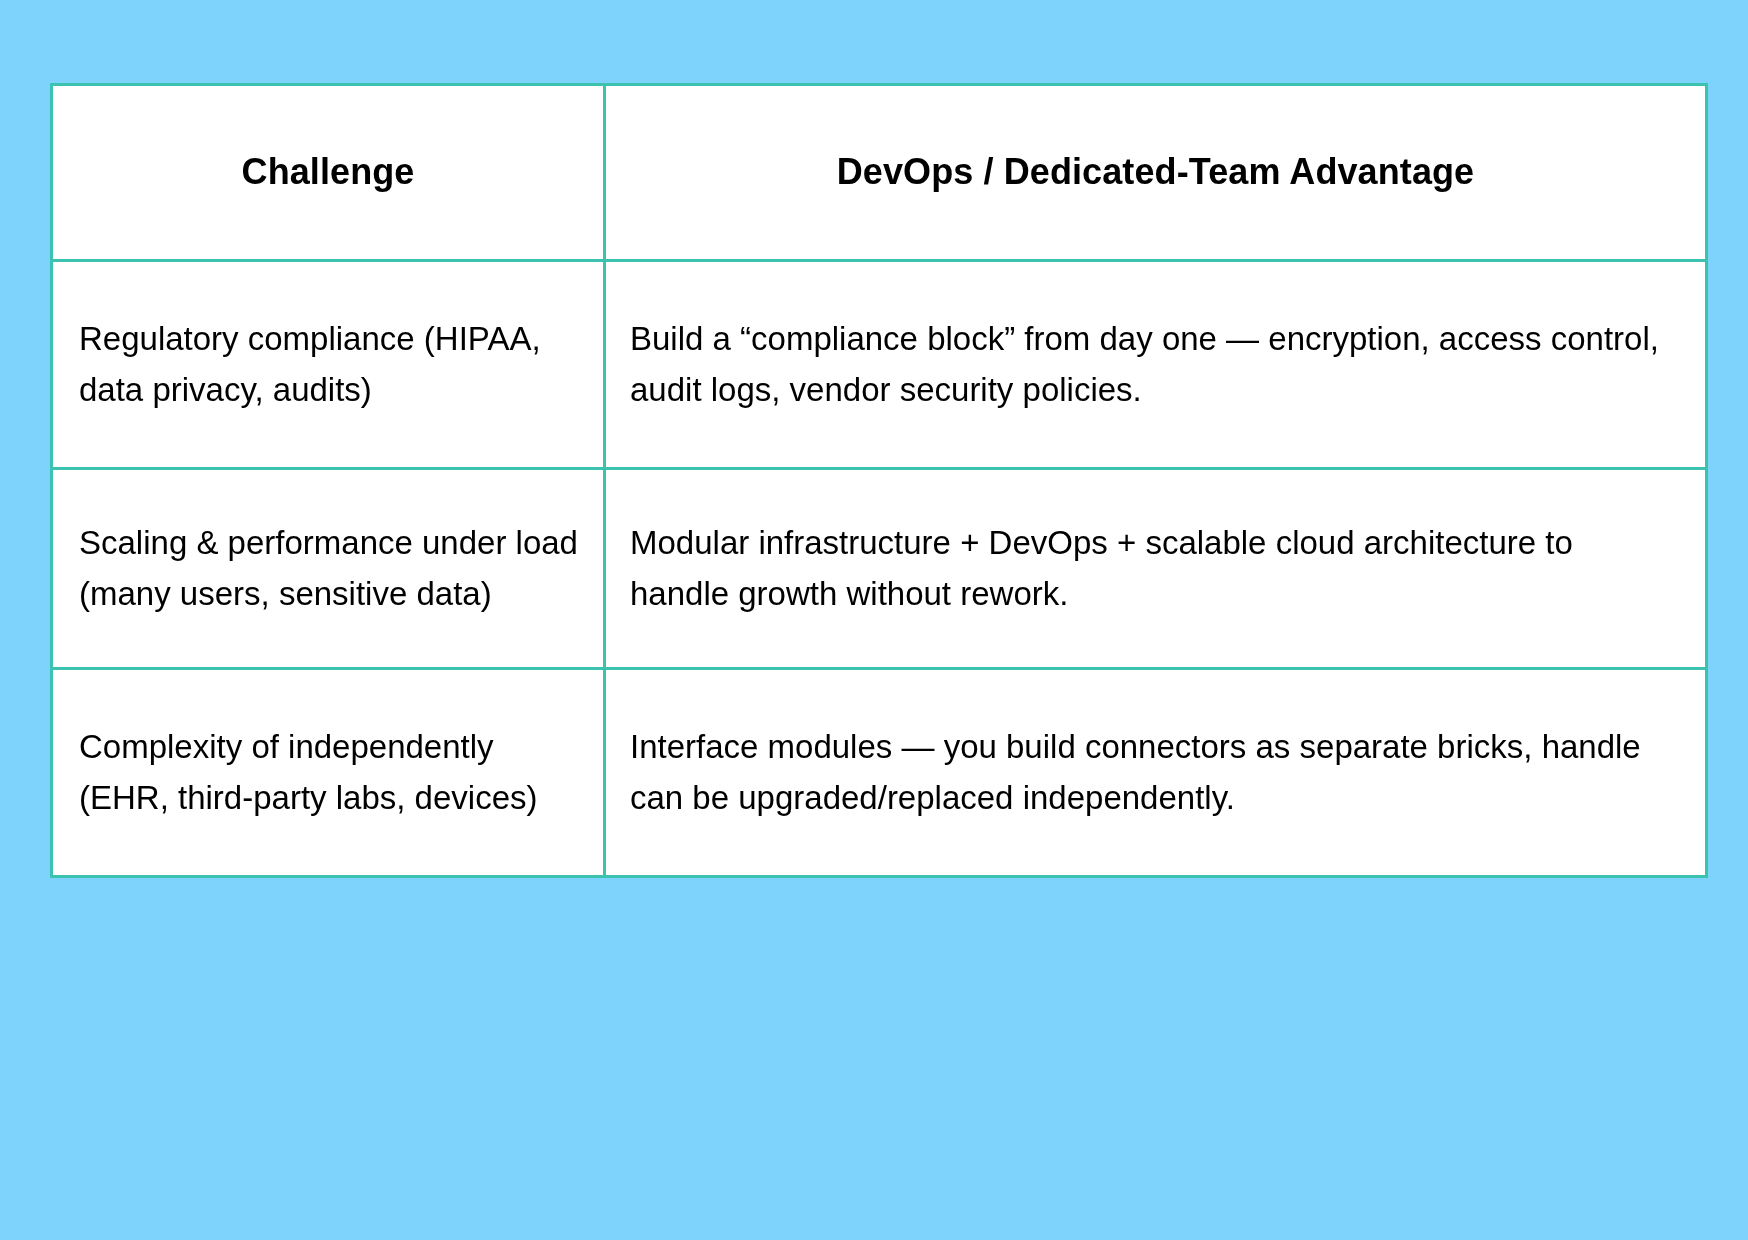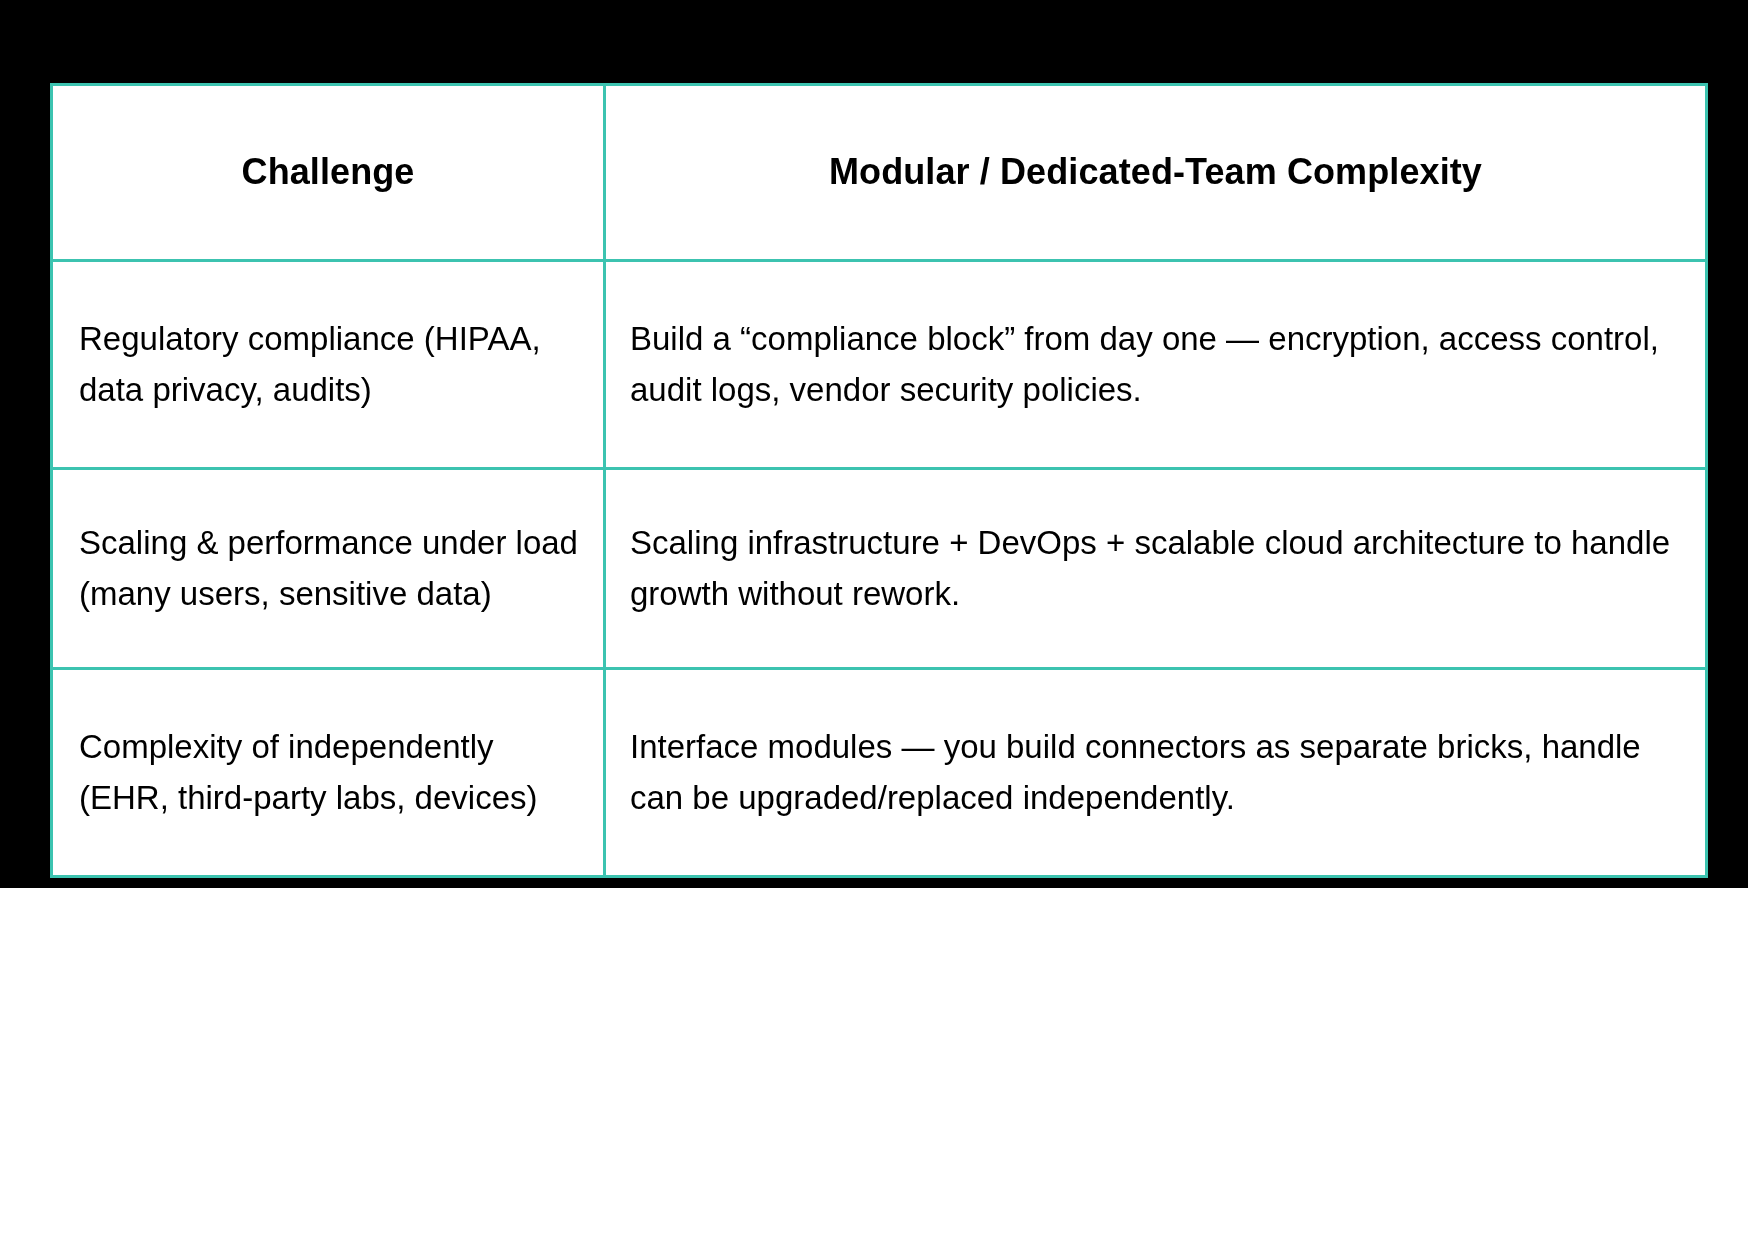--- a/index.html
+++ b/index.html
@@ -10,22 +10,22 @@
   body {
     width: 1748px;
     height: 1240px;
     font-family: "Liberation Sans", sans-serif;
     color: #000000;
     overflow: hidden;
   }
   .page {
     position: relative;
     width: 1748px;
-    height: 888px;
-    background: #000000;
+    height: 1240px;
+    background: #7dd3fc;
     box-sizing: border-box;
   }
   .table-wrap {
     position: absolute;
     left: 50px;
     top: 83px;
     width: 1655px;
   }
   table.compare {
     border-collapse: collapse;
@@ -82,31 +82,31 @@
 <div class="page">
   <div class="table-wrap">
     <table class="compare">
       <colgroup>
         <col class="col-challenge">
         <col class="col-advantage">
       </colgroup>
       <thead>
         <tr>
           <th>Challenge</th>
-          <th>Modular / Dedicated-Team Complexity</th>
+          <th>DevOps / Dedicated-Team Advantage</th>
         </tr>
       </thead>
       <tbody>
         <tr class="row-0">
           <td class="cell-challenge">Regulatory compliance (HIPAA, data privacy, audits)</td>
           <td class="cell-advantage">Build a “compliance block” from day one — encryption, access control, audit logs, vendor security policies.</td>
         </tr>
         <tr class="row-2">
           <td class="cell-challenge">Scaling &amp; performance under load (many users, sensitive data)</td>
-          <td class="cell-advantage">Scaling infrastructure + DevOps + scalable cloud architecture to handle growth without rework.</td>
+          <td class="cell-advantage">Modular infrastructure + DevOps + scalable cloud architecture to handle growth without rework.</td>
         </tr>
         <tr class="row-3">
           <td class="cell-challenge">Complexity of independently (EHR, third-party labs, devices)</td>
           <td class="cell-advantage">Interface modules — you build connectors as separate bricks, handle can be upgraded/replaced independently.</td>
         </tr>
       </tbody>
     </table>
   </div>
 </div>
 

